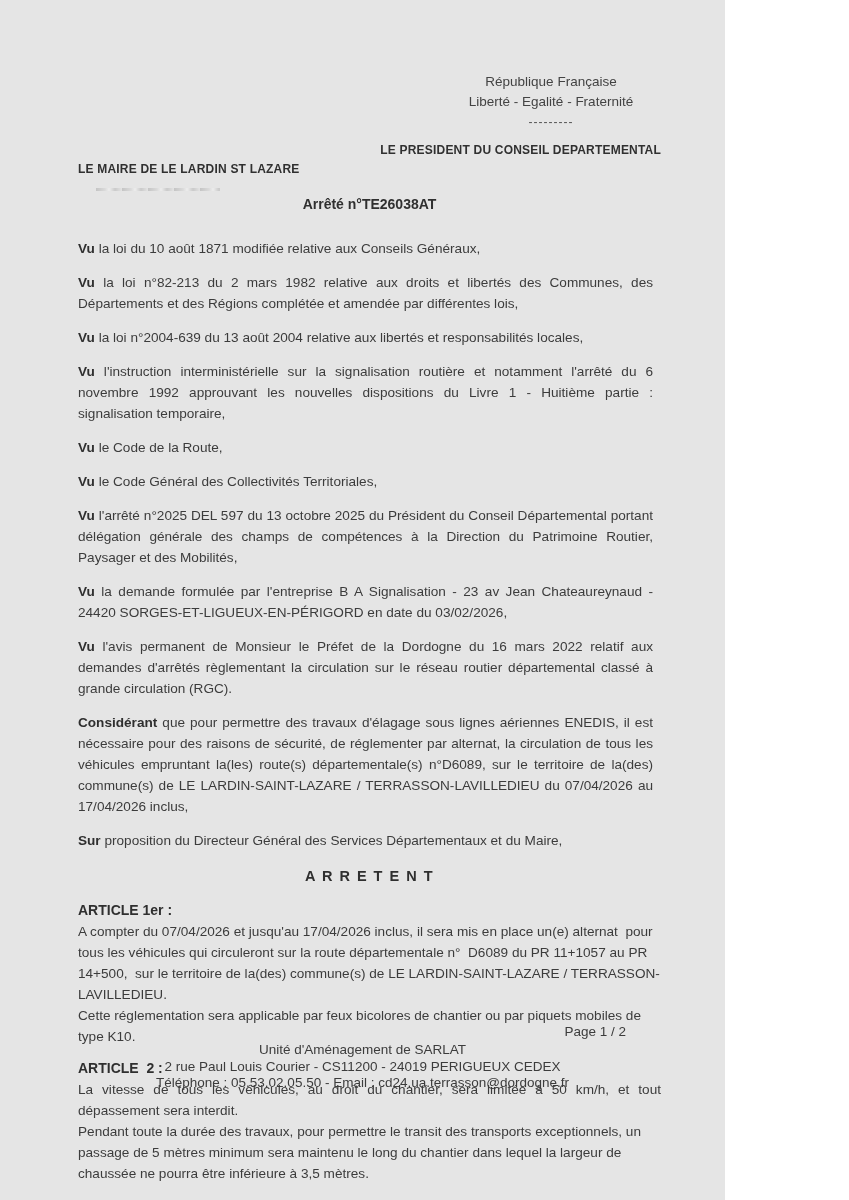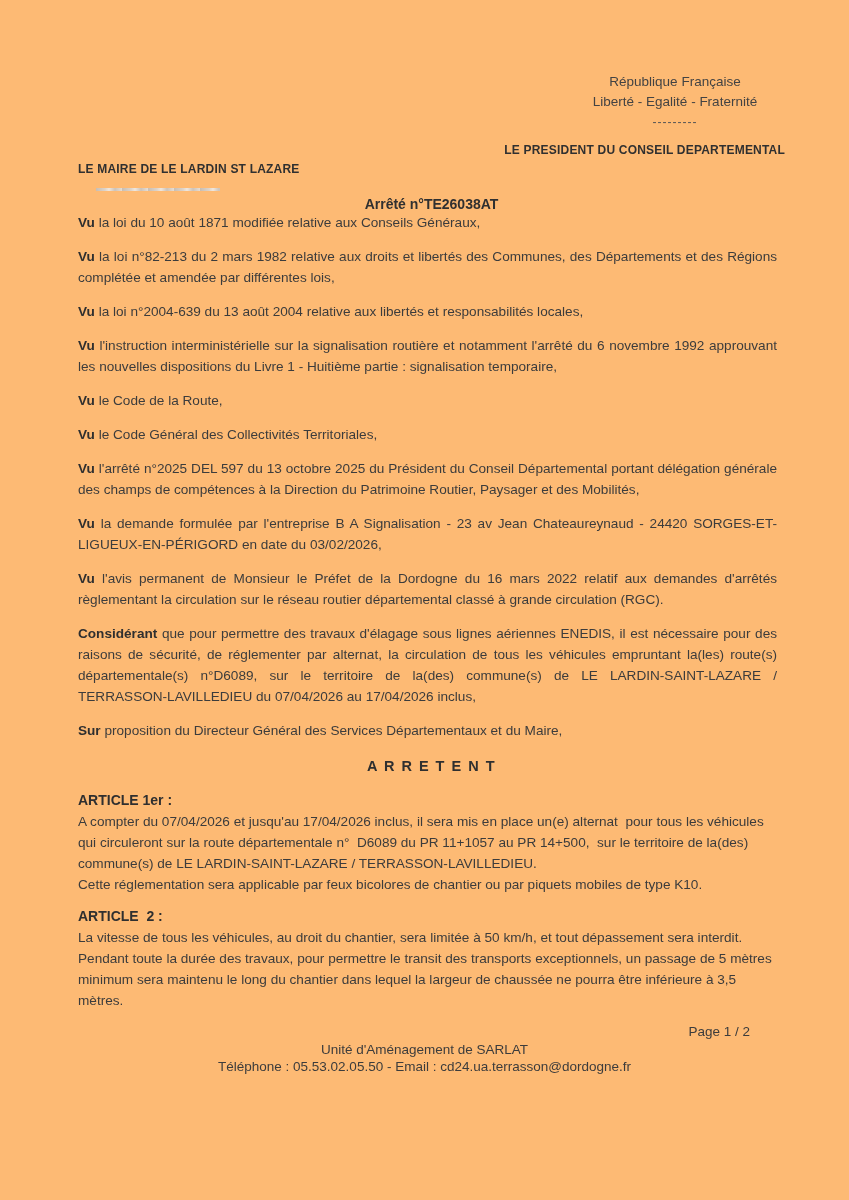--- a/index.html
+++ b/index.html
@@ -1,21 +1,21 @@
 <!DOCTYPE html>
 <html lang="fr"><head>
 <meta charset="utf-8">
 <style>
   html, body { margin: 0; padding: 0; background: #ffffff; }
   .page {
     position: relative;
-    width: 849px;
+    width: 725px;
     height: 1200px;
     box-sizing: border-box;
-    background: #fdba74;
+    background: #e5e5e5;
     font-family: "Liberation Sans", sans-serif;
     color: #3c3c3c;
     overflow: hidden;
   }
   .content {
     position: absolute;
     left: 78px;
     right: 64px;
     top: 72px;
   }
@@ -48,20 +48,21 @@
     margin: 12px 0 0 18px;
     width: 124px;
     height: 3px;
     background: repeating-linear-gradient(90deg,
       #bfbfbf 0px, #d9d9d9 9px, #efefef 13px, #c6c6c6 19px, #e4e4e4 26px);
     filter: blur(0.5px);
     opacity: 0.85;
   }
   .arrete-number {
     margin-top: 5px;
+    margin-bottom: 26px;
     text-align: center;
     font-weight: bold;
     font-size: 14px;
     color: #303030;
   }
   p.para {
     margin: 0 8px 13px 0;
     font-size: 13.6px;
     line-height: 21px;
   }
@@ -181,15 +182,16 @@
       <div class="article-heading">ARTICLE  2 :</div>
       <p class="apara justify">La vitesse de tous les véhicules, au droit du chantier, sera limitée à 50 km/h, et tout dépassement sera interdit.</p>
       <p class="apara">Pendant toute la durée des travaux, pour permettre le transit des transports exceptionnels, un passage de 5 mètres minimum sera maintenu le long du chantier dans lequel la largeur de chaussée ne pourra être inférieure à 3,5 mètres.</p>
     </div>
 
   </div>
 
   <div class="footer-page">Page 1 / 2</div>
   <div class="footer-block">
     <div>Unité d'Aménagement de SARLAT</div>
+    <div>2 rue Paul Louis Courier - CS11200 - 24019 PERIGUEUX CEDEX</div>
     <div>Téléphone : 05.53.02.05.50 - Email : cd24.ua.terrasson@dordogne.fr</div>
   </div>
 </div>
 
 </body></html>

